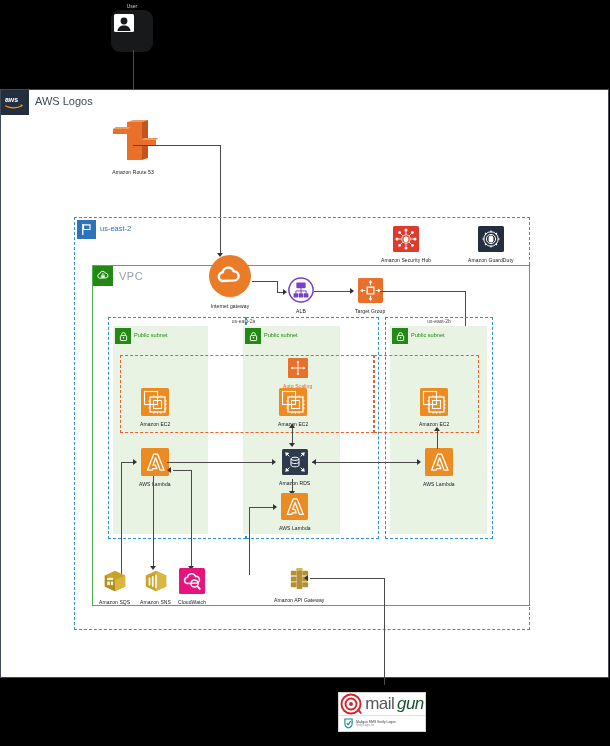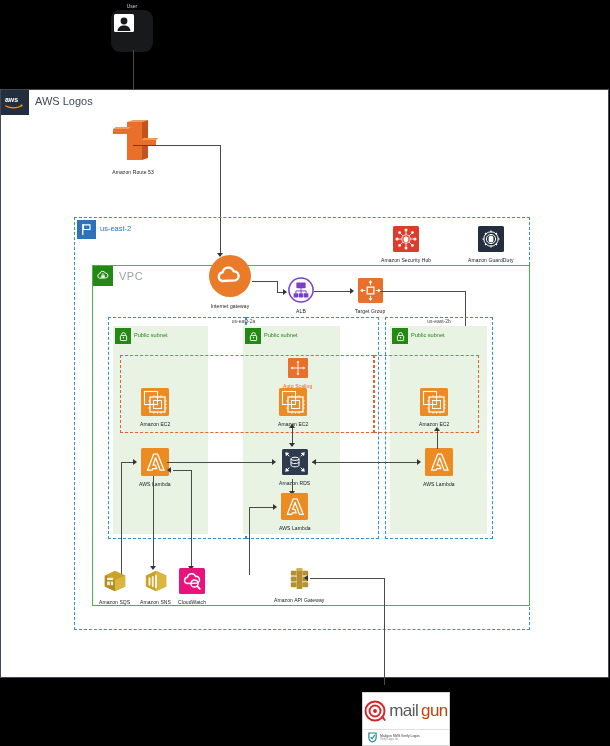--- a/index.html
+++ b/index.html
@@ -67,21 +67,21 @@
       display:flex; align-items:center; justify-content:center; }
   .user-label { font-size:5px; color:#cfcfcf; margin-bottom:1px; }
 
   .mailgun-card {
     position:absolute; background:#ffffff; border:1px solid #d4d4d4;
     display:flex; flex-direction:column;
   }
   .mg-top { flex:1; display:flex; align-items:center; justify-content:center; gap:3px; }
   .mg-word { font-size:17px; letter-spacing:-.6px; }
   .mg-mail { color:#57585a; }
-  .mg-gun { color:#c2410c; }
+  .mg-gun { color:#14532d;font-style:italic; }
   .mg-bot { height:16px; border-top:1px solid #e0e0e0; display:flex; align-items:center; gap:3px; padding-left:5px; }
   .mg-bot-txt { font-size:3.4px; color:#3a3a3a; line-height:4px; }
   .mg-bot-sub { font-size:2.6px; color:#8a8a8a; }
 </style>
 </head>
 <body>
 
 <div id="canvas">
 
   <div class="node" style="left:111px; top:3px;">
@@ -497,21 +497,21 @@
         </g>
       </svg>
     </div>
     <div class="cap">Amazon  API Gateway</div>
   </div>
 
   <div class="ln lnv" style="left:384px; top:578px; height:107px;"></div>
   <div class="ln lnh" style="left:310px; top:578px; width:74px;"></div>
   <div class="arw arw-l" style="left:304px; top:575px;"></div>
 
-  <div class="mailgun-card" style="left:338px; top:692px; width:88px; height:54px;margin-left:24px;">
+  <div class="mailgun-card" style="left:338px; top:692px; width:88px; height:40px;">
     <div class="mg-top">
       <svg width="22" height="22" viewBox="0 0 24 24">
         <circle cx="12" cy="12" r="10.4" fill="none" stroke="#d6242b" stroke-width="2.1"></circle>
         <circle cx="12" cy="12" r="6" fill="none" stroke="#d6242b" stroke-width="2.1"></circle>
         <circle cx="12" cy="12" r="2.1" fill="#d6242b"></circle>
         <path d="M20 18.5l2.6 3.3" stroke="#d6242b" stroke-width="2.1" stroke-linecap="round"></path>
       </svg>
       <span class="mg-word mg-mail">mail</span>
         <span class="mg-word mg-gun">gun</span>
     </div>

